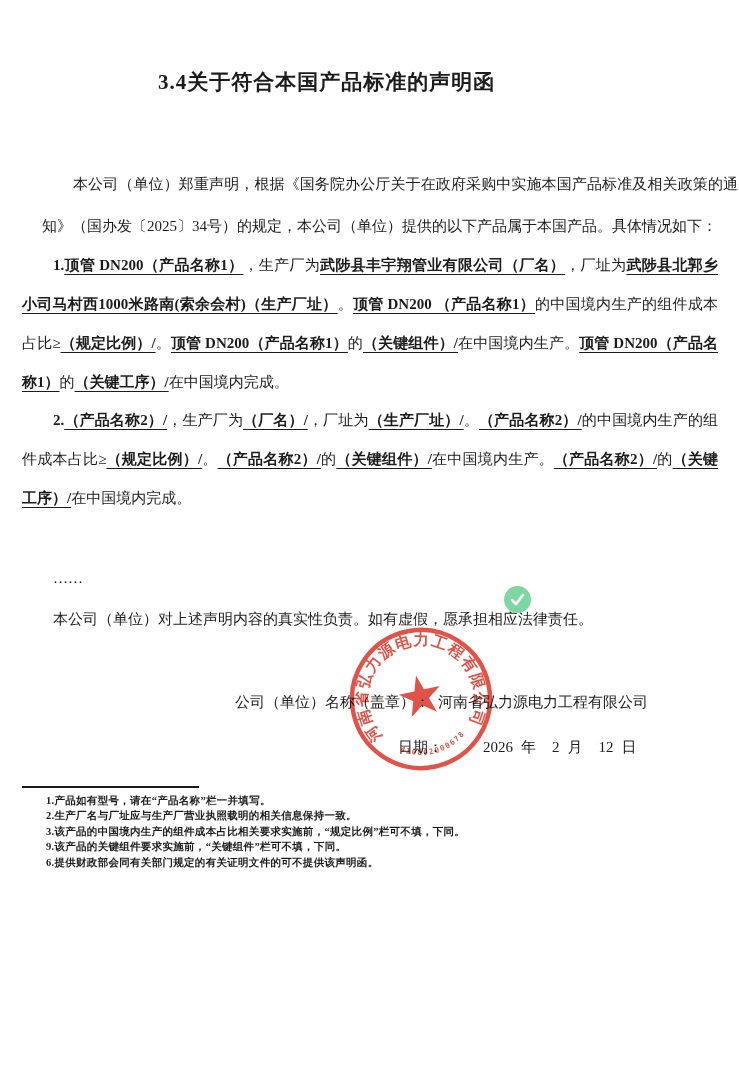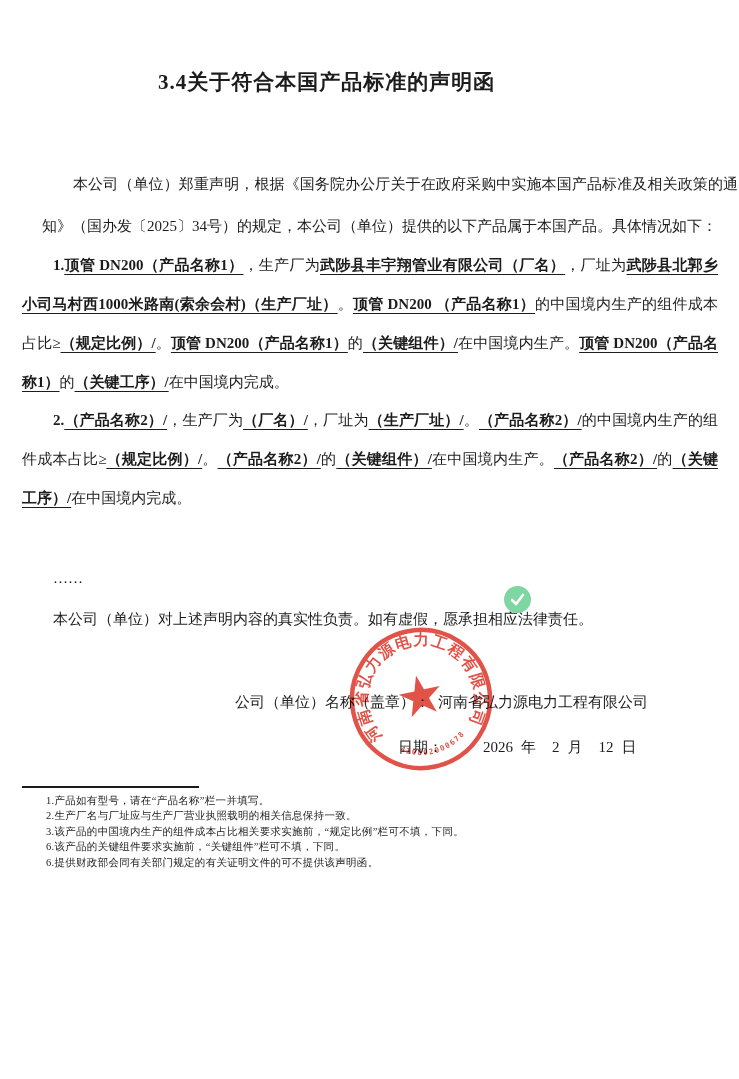--- a/index.html
+++ b/index.html
@@ -53,21 +53,21 @@
   .stamp{
     position:absolute;left:345px;top:623px;width:152px;height:152px;
     z-index:2;opacity:0.88;mix-blend-mode:multiply;pointer-events:none;
   }
   .divider{
     position:absolute;left:22px;top:786px;width:177px;height:2px;
     background:#1a1a1a;
   }
   .notes{
     position:absolute;left:46px;top:793px;width:660px;
-    font-size:10.5px;font-weight:normal;line-height:15.4px;
+    font-size:10.5px;font-weight:bold;line-height:15.4px;
     letter-spacing:0.3px;
   }
 </style>
 </head>
 <body>
 
 <div class="page">
 
   <h1 class="title">3.4关于符合本国产品标准的声明函</h1>
 
@@ -111,17 +111,17 @@
       </text>
     </g>
   </svg>
 
   <div class="divider"></div>
 
   <div class="notes">
       <div>1.产品如有型号，请在“产品名称”栏一并填写。</div>
       <div>2.生产厂名与厂址应与生产厂营业执照载明的相关信息保持一致。</div>
       <div>3.该产品的中国境内生产的组件成本占比相关要求实施前，“规定比例”栏可不填，下同。</div>
-      <div>6.该产品的关键组件要求实施前，“关键组件”栏可不填，下同。</div>
+      <div>9.该产品的关键组件要求实施前，“关键组件”栏可不填，下同。</div>
       <div>6.提供财政部会同有关部门规定的有关证明文件的可不提供该声明函。</div>
     </div>
 
 </div>
 
 </body></html>

